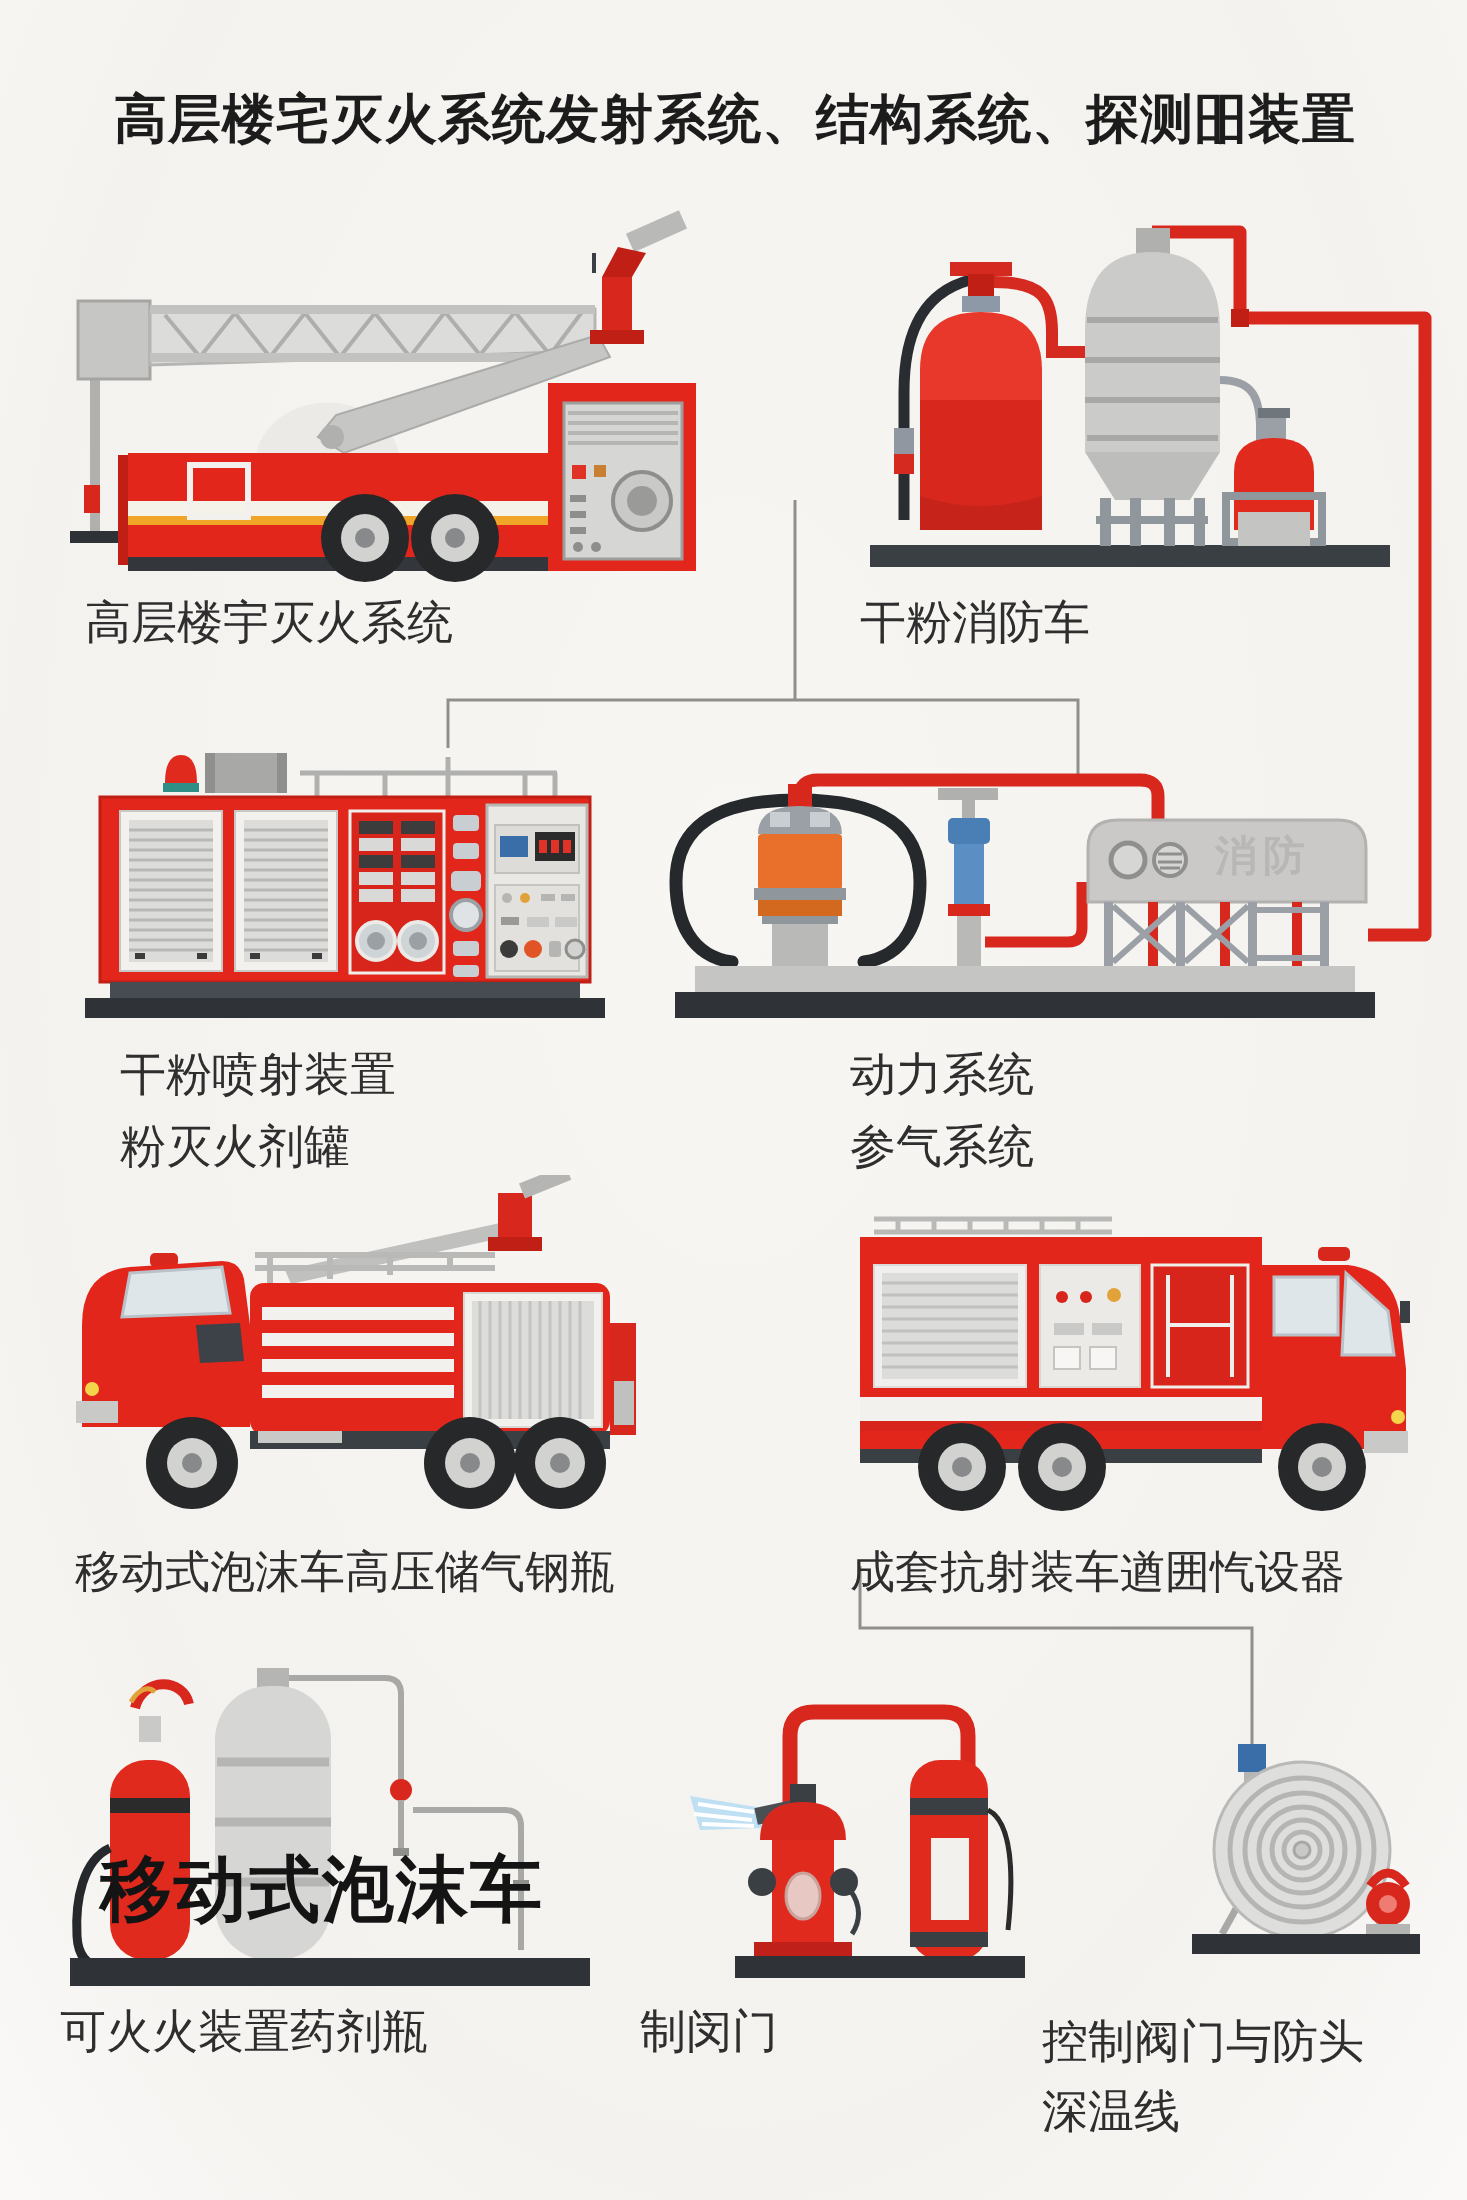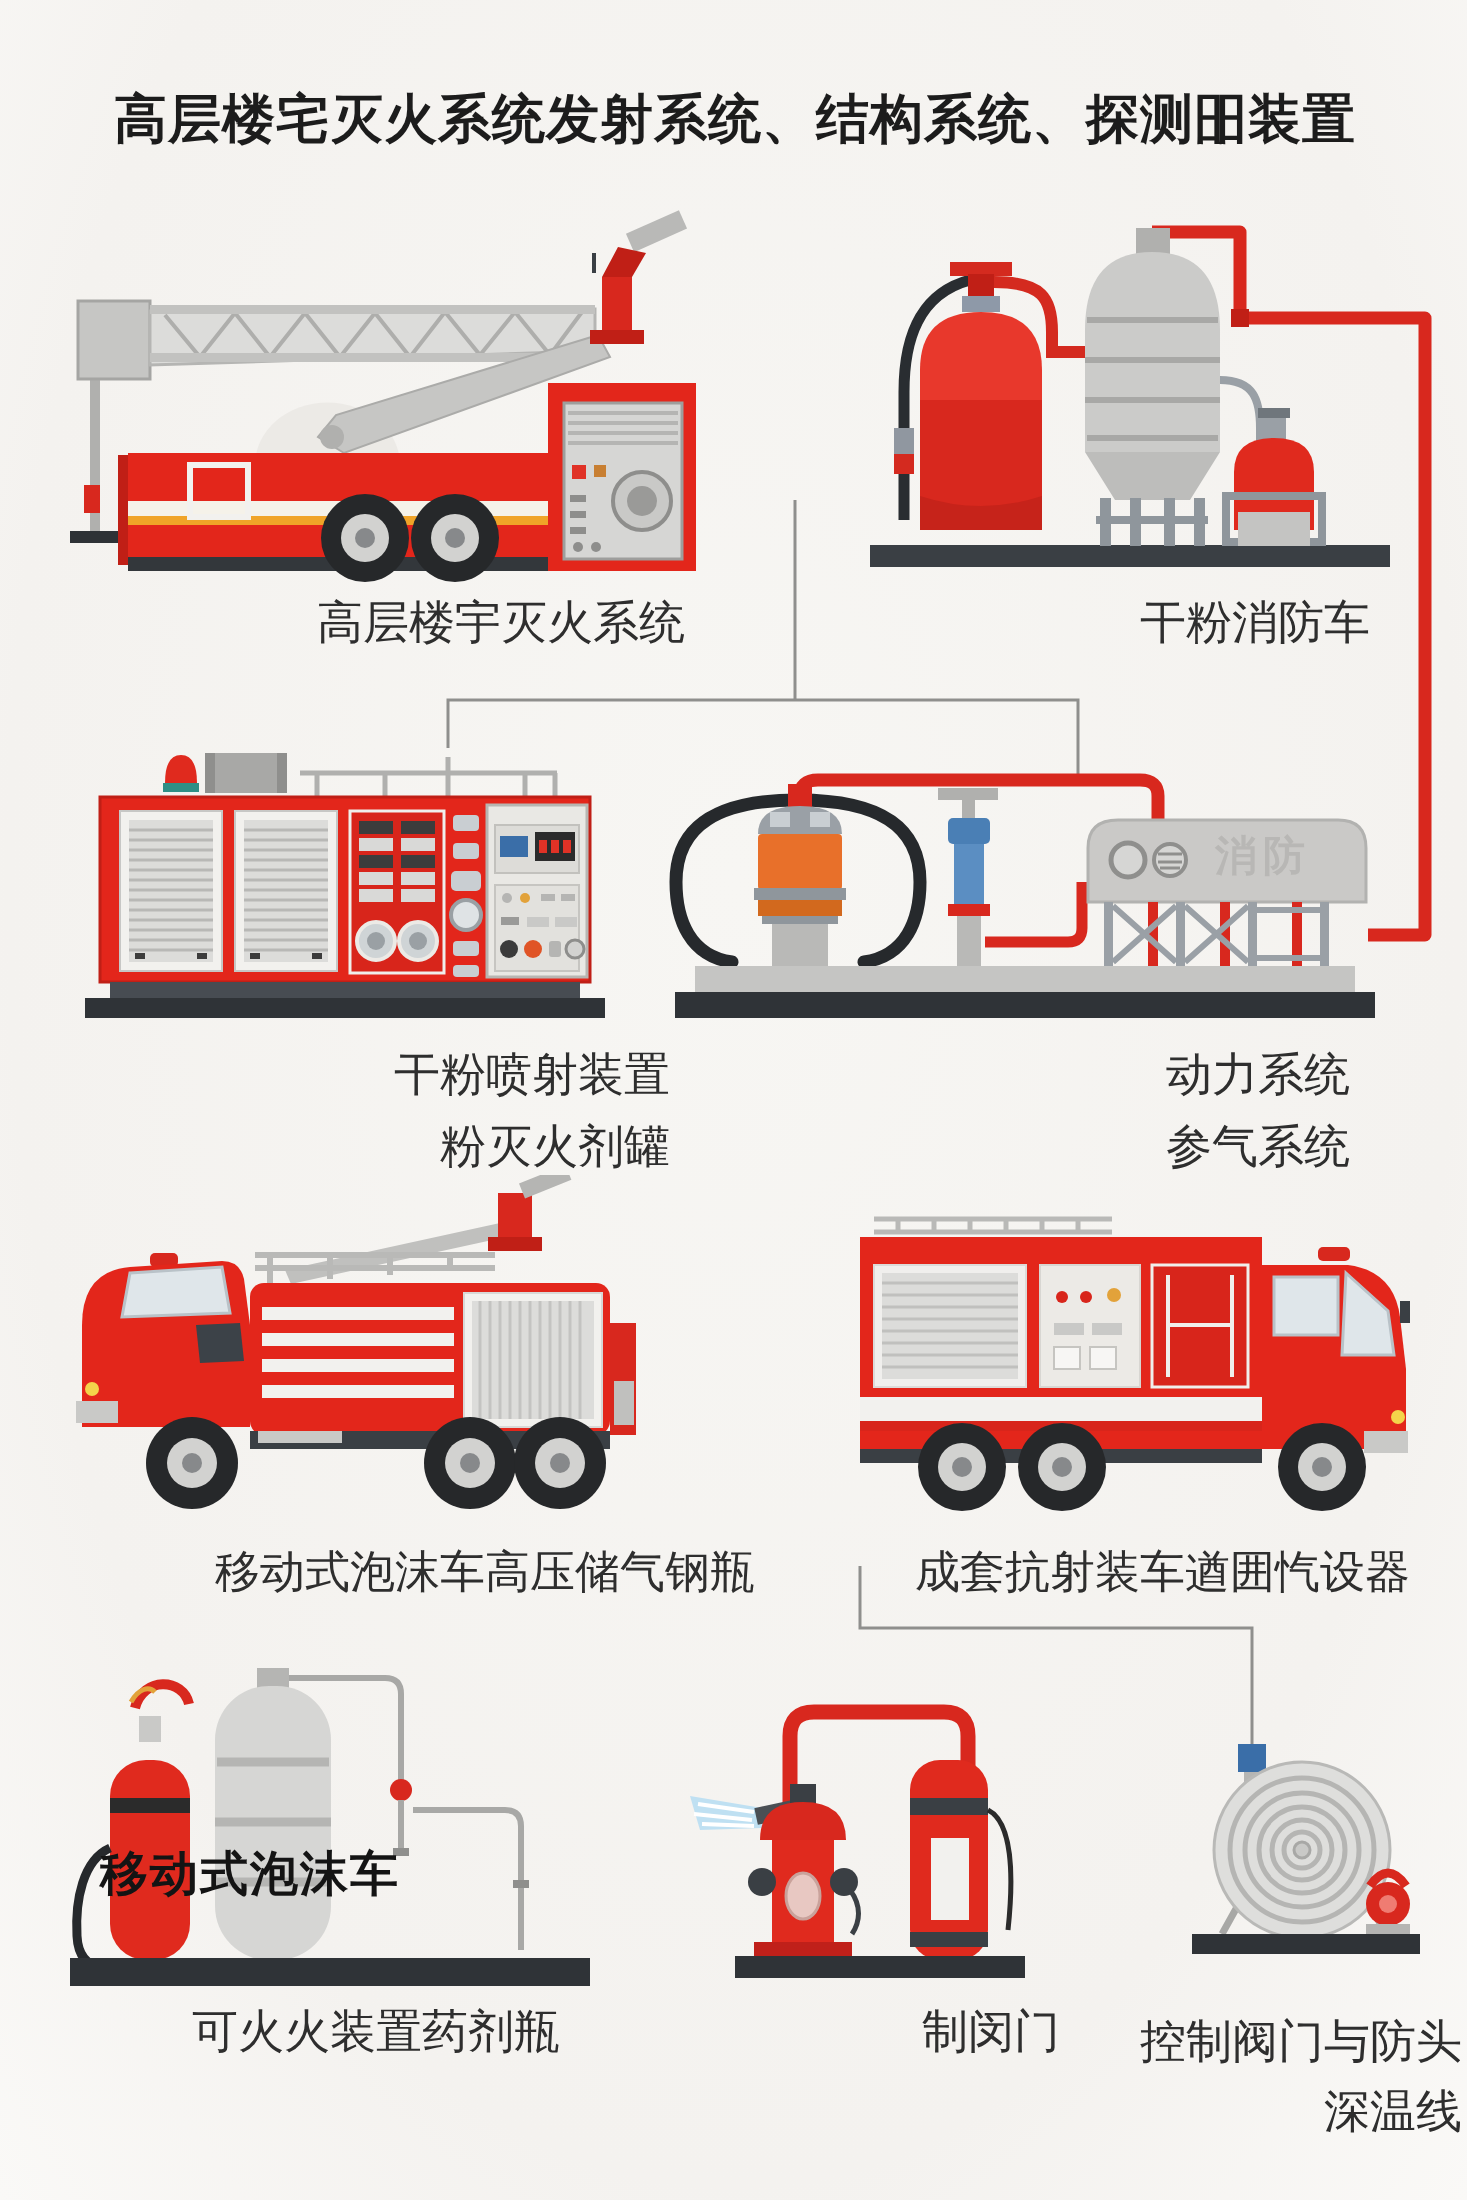--- a/index.html
+++ b/index.html
@@ -2,24 +2,24 @@
 <html><head>
 <meta charset="utf-8">
 <style>
   html,body{margin:0;padding:0;}
   body{font-family:"DejaVu Sans","Liberation Sans",sans-serif;}
   #stage{position:relative;width:1467px;height:2200px;overflow:hidden;
          background:radial-gradient(ellipse at 50% 40%, #f7f6f3 0%, #f4f2ef 70%, #faf9f7 100%);}
   .abs{position:absolute;}
   #title{left:85px;top:84px;width:1300px;font-size:53px;font-weight:700;color:#1c1c1c;
          text-align:center;letter-spacing:1px;white-space:nowrap;}
-  .lbl{position:absolute;text-align:right;color:#2e2e2e;font-size:46px;font-weight:500;
+  .lbl{position:absolute;text-align:left;color:#2e2e2e;font-size:46px;font-weight:500;
        line-height:72px;white-space:nowrap;}
   .lbl-lg{font-size:45px;}
-  .overlay-big{position:absolute;font-size:48px;font-weight:800;color:#141414;
+  .overlay-big{position:absolute;font-size:72px;font-weight:800;color:#141414;
        letter-spacing:2px;white-space:nowrap;}
   .watermark{position:absolute;font-size:42px;font-weight:700;color:#b6b5b2;
        letter-spacing:6px;white-space:nowrap;opacity:.85;}
   svg{display:block;}
 </style>
 </head>
 <body>
 
 <div id="stage">
 

